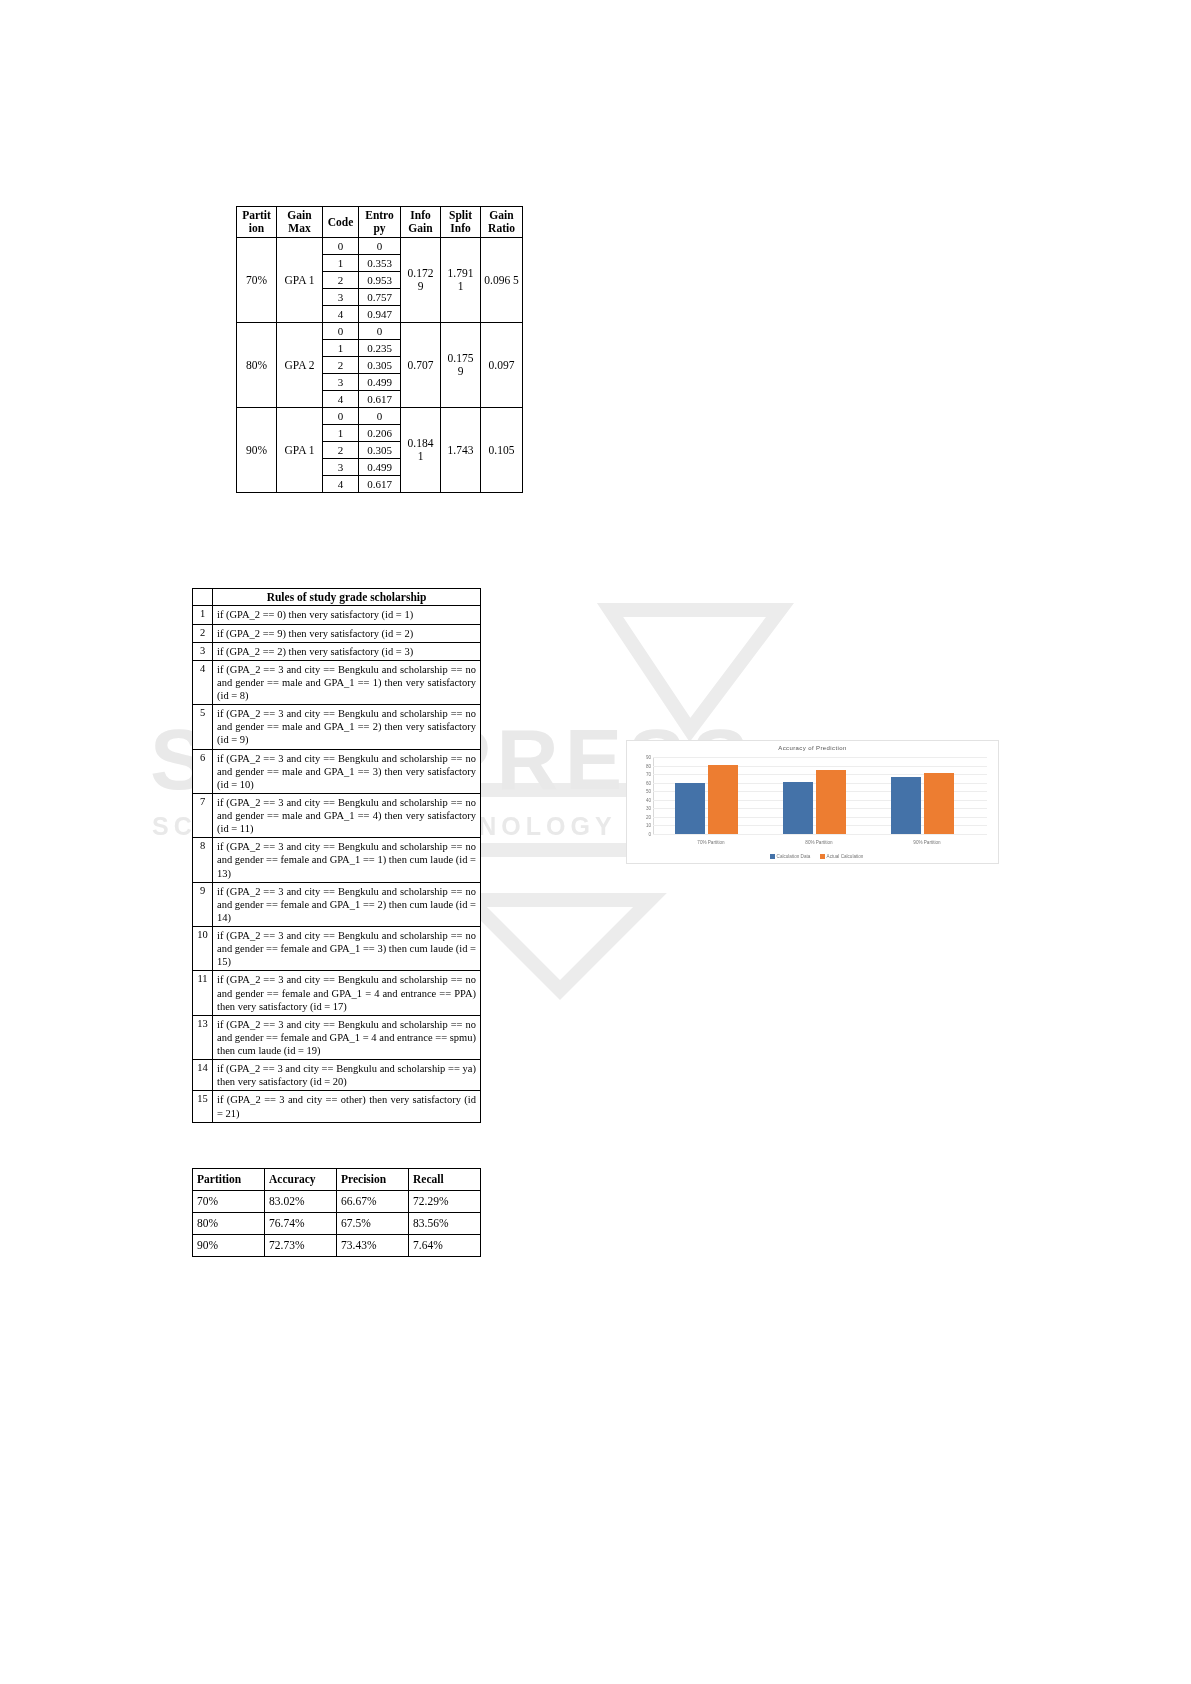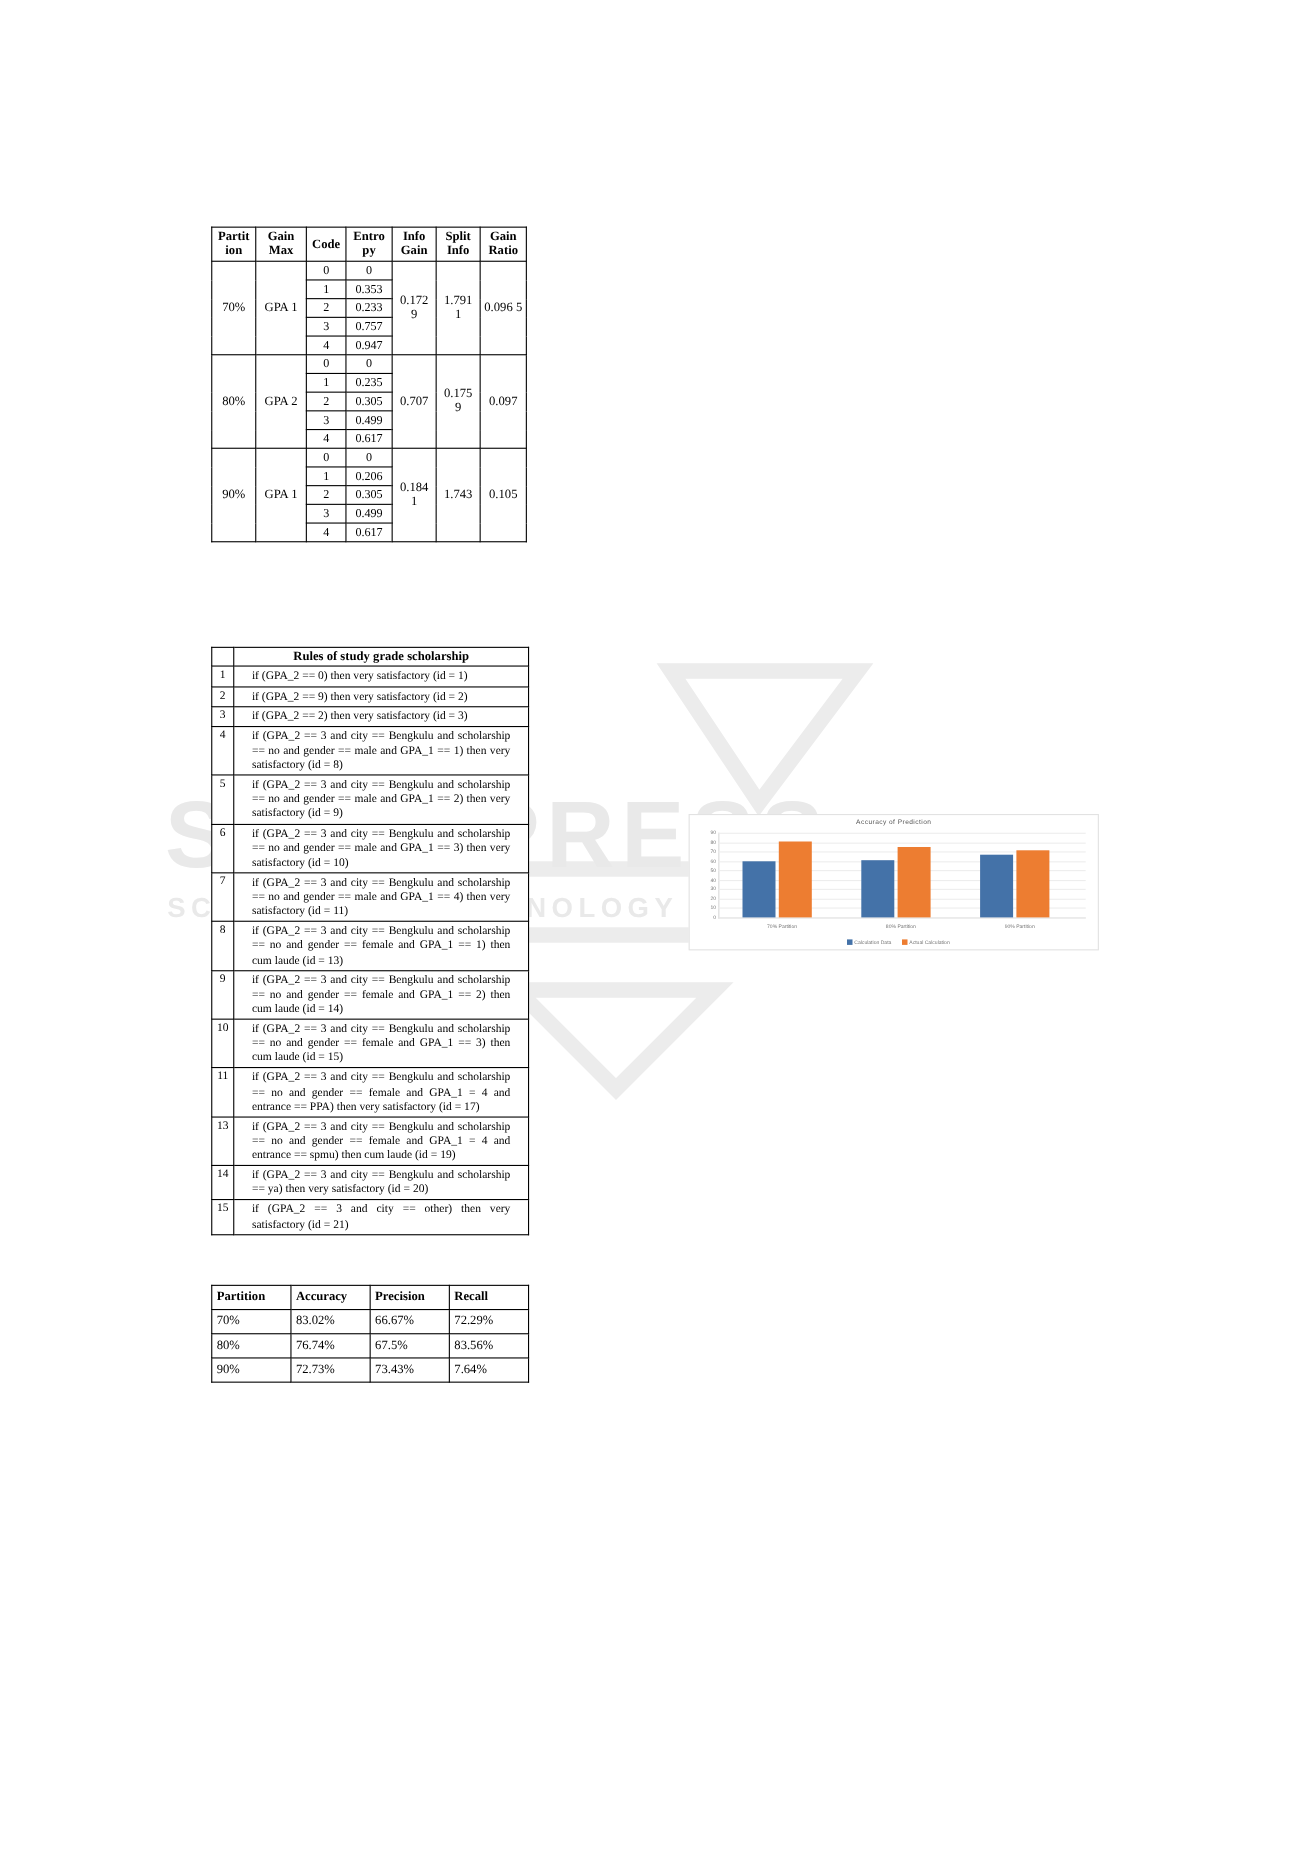--- a/index.html
+++ b/index.html
@@ -62,33 +62,33 @@
     vertical-align: middle;
     background: #fff;
   }
   table.doc th {
     font-weight: bold;
     text-align: center;
   }
 
   
   #table1 { left: 192px; top: 206px; }
-  #table1 table { width: 286px; }
+  #table1 table { width: 286px; margin-left: 44px; }
   #table1 td, #table1 th { height: 14px; }
   #table1 .hdr td { font-weight: bold; text-align: center; height: 28px; font-size: 11.5px; }
   #table1 .code-cell { text-align: center; font-size: 11px; }
   #table1 .ent-cell  { text-align: center; font-size: 11px; }
   #table1 .grp { text-align: center; font-size: 11.5px; }
 
   
   #table2 { left: 192px; top: 588px; }
   #table2 table { width: 288px; }
   #table2 td { font-size: 10.5px; line-height: 1.25; }
   #table2 .num { width: 20px; text-align: center; vertical-align: top; }
-  #table2 .rule { text-align: justify; padding: 2px 16px; }
+  #table2 .rule { text-align: justify; padding: 2px 4px; }
   #table2 .hdr td { font-weight: bold; text-align: center; font-size: 11.5px; }
 
   
   #table3 { left: 192px; top: 1168px; }
   #table3 table { width: 288px; }
   #table3 td, #table3 th { height: 19px; font-size: 11.5px; padding-left: 4px; }
   #table3 th { text-align: left; }
 
   
   #chartfig {
@@ -215,21 +215,21 @@
       <td class="grp" rowspan="5">0.172 9</td>
       <td class="grp" rowspan="5">1.791 1</td>
       <td class="grp" rowspan="5">0.096 5</td>
     </tr>
     <tr>
       <td class="code-cell">1</td>
       <td class="ent-cell">0.353</td>
     </tr>
     <tr>
       <td class="code-cell">2</td>
-      <td class="ent-cell">0.233</td>
+      <td class="ent-cell">0.953</td>
     </tr>
     <tr>
       <td class="code-cell">3</td>
       <td class="ent-cell">0.757</td>
     </tr>
     <tr>
       <td class="code-cell">4</td>
       <td class="ent-cell">0.947</td>
     </tr>
 

